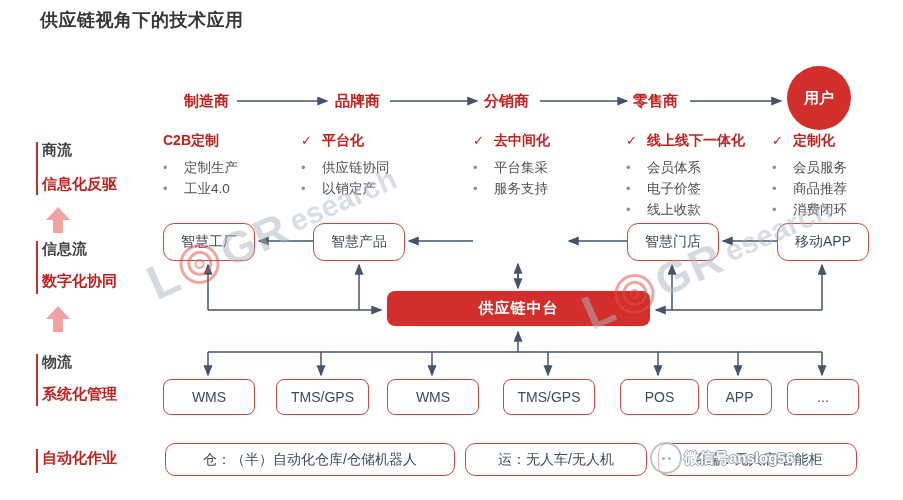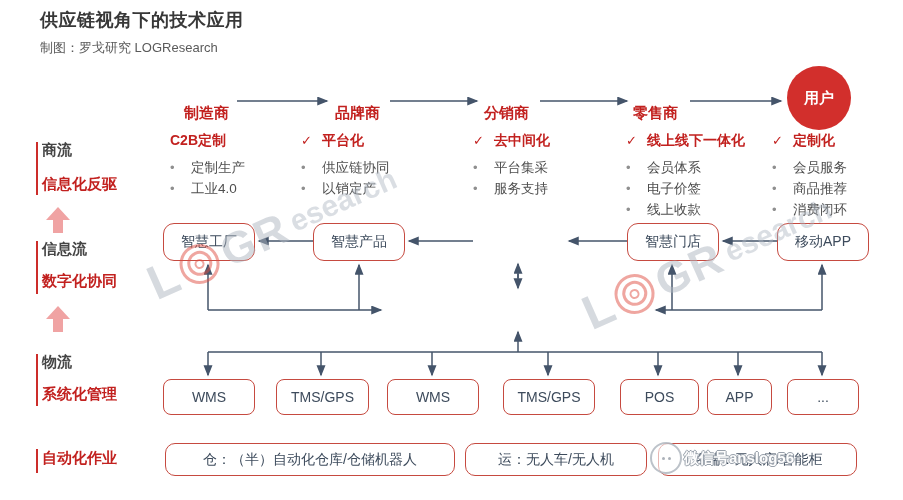--- a/index.html
+++ b/index.html
@@ -5,21 +5,21 @@
   html,body{margin:0;padding:0;background:#fff;}
   #stage{position:relative;width:903px;height:500px;background:#fff;overflow:hidden;
          font-family:"Liberation Sans","DejaVu Sans",sans-serif;}
   .abs{position:absolute;}
 
   
   .title{left:40px;top:8px;font-size:18px;font-weight:bold;color:#383838;letter-spacing:.5px;}
   .subtitle{left:40px;top:39px;font-size:13px;color:#5a5a5a;}
 
   
-  .chain-label{top:92px;font-size:15px;font-weight:bold;color:#c2211f;z-index:2;margin-top:12px;}
+  .chain-label{top:92px;font-size:15px;font-weight:bold;color:#c2211f;z-index:2;}
   .user-circle{left:787px;top:66px;width:64px;height:64px;border-radius:50%;background:#d22f2c;
                display:flex;align-items:center;justify-content:center;color:#fff;
                font-size:15px;font-weight:bold;z-index:2;}
 
   
   .col{top:132px;z-index:2;}
   .col-header{display:flex;align-items:baseline;font-size:14px;font-weight:bold;color:#c2211f;height:18px;}
   .check{width:21px;font-size:13px;color:#c2211f;font-weight:bold;}
   .col-items{margin-top:7px;}
   .item{display:flex;align-items:baseline;line-height:21px;font-size:13.5px;color:#4e4e4e;}
@@ -107,29 +107,28 @@
       <line x1="321" y1="352" x2="321" y2="375" marker-end="url(#ah)"></line>
       <line x1="432" y1="352" x2="432" y2="375" marker-end="url(#ah)"></line>
       <line x1="548" y1="352" x2="548" y2="375" marker-end="url(#ah)"></line>
       <line x1="658" y1="352" x2="658" y2="375" marker-end="url(#ah)"></line>
       <line x1="738" y1="352" x2="738" y2="375" marker-end="url(#ah)"></line>
       <line x1="822" y1="352" x2="822" y2="375" marker-end="url(#ah)"></line>
     </g>
   </svg>
 
   <div class="abs title">供应链视角下的技术应用</div>
-  <div class="abs subtitle">制图：罗戈研究 LOGResearch</div>
 
   <div class="abs chain-label" style="left:184px">制造商</div>
   <div class="abs chain-label" style="left:335px">品牌商</div>
   <div class="abs chain-label" style="left:484px">分销商</div>
   <div class="abs chain-label" style="left:633px">零售商</div>
   <div class="abs user-circle">用户</div>
 
-  <div class="abs col" style="left:170px;width:130px">
+  <div class="abs col" style="left:163px;width:130px">
     <div class="col-header">
       <span>C2B定制</span>
     </div>
     <div class="col-items">
       <div class="item">
           <span class="bullet">•</span>
           <span>定制生产</span>
         </div>
       <div class="item">
           <span class="bullet">•</span>
@@ -237,20 +236,21 @@
   <div class="abs strategy-label" style="top:385px">系统化管理</div>
 
   <div class="abs vline" style="top:449px;height:24px"></div>
   <div class="abs strategy-label" style="top:449px">自动化作业</div>
 
   <div class="abs box smartbox" style="left:163px">智慧工厂</div>
   <div class="abs box smartbox" style="left:313px">智慧产品</div>
   <div class="abs box smartbox" style="left:777px">移动APP</div>
   <div class="abs box smartbox" style="left:627px">智慧门店</div>
 
+  <div class="abs platform">供应链中台</div>
 
   <div class="abs box sysbox" style="left:163px;width:90px">WMS</div>
   <div class="abs box sysbox" style="left:276px;width:91px">TMS/GPS</div>
   <div class="abs box sysbox" style="left:387px;width:90px">WMS</div>
   <div class="abs box sysbox" style="left:503px;width:90px">TMS/GPS</div>
   <div class="abs box sysbox" style="left:620px;width:77px">POS</div>
   <div class="abs box sysbox" style="left:707px;width:63px">APP</div>
   <div class="abs box sysbox" style="left:787px;width:70px">...</div>
 
   <div class="abs box autobox" style="left:465px;width:180px">运：无人车/无人机</div>

